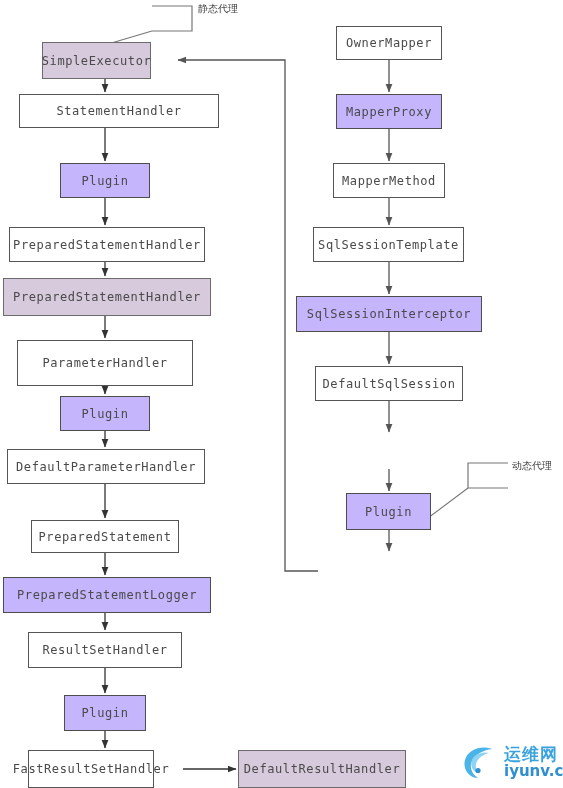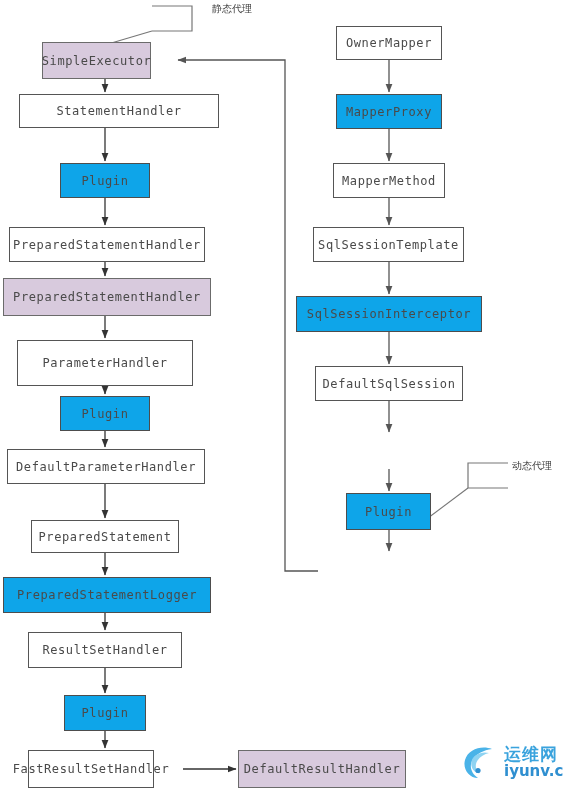--- a/index.html
+++ b/index.html
@@ -29,21 +29,21 @@
     justify-content: center;
     text-align: center;
     letter-spacing: 0.6px;
     padding: 0 3px;
   }
   .node.purple {
     background: #d8cadd;
     border-color: #6b6b6b;
   }
   .node.blue {
-    background: #0ea5e9;
+    background: #c4b5fd;
     border-color: #4d4d4d;
   }
   .node.bluetext {
     color: #2f3b7a;
   }
   .svg-layer {
     position: absolute;
     left: 0;
     top: 0;
     width: 563px;
@@ -172,21 +172,21 @@
   <div class="node blue" style="left:296px; top:296px; width:186px; height:36px;">SqlSessionInterceptor</div>
 
   <div class="node" style="left:315px; top:366px; width:148px; height:35px;">DefaultSqlSession</div>
 
 
   <div class="node blue" style="left:346px; top:493px; width:85px; height:37px;">Plugin</div>
 
 
   <div class="node purple" style="left:238px; top:750px; width:168px; height:38px;">DefaultResultHandler</div>
 
-  <div class="anno" style="left:212px; top:2px;">静态代理</div>
+  <div class="anno" style="left:198px; top:2px;">静态代理</div>
 
   <div class="anno" style="left:512px; top:459px;">动态代理</div>
 
   <div class="watermark" style="left:458px; top:740px;">
     <svg width="44" height="44" viewBox="0 0 44 44">
       <path d="M34,9 C24,5 10,9 7,20 C4.5,29 11,38 20,38 C14,34 11,27 14,21 C17,14 26,10 34,9 Z" fill="#4ab3e8"></path>
       <path d="M31,13 C23,11 15,15 13.5,21.5 C12.2,27.5 16,33 21.5,33.5 C17.5,30 16.5,25 19.5,20.5 C22,16.5 26.5,14 31,13 Z" fill="#8ed3f2"></path>
       <circle cx="20" cy="30.5" r="2.6" fill="#2f8fd0"></circle>
     </svg>
     <span class="wm-text">

